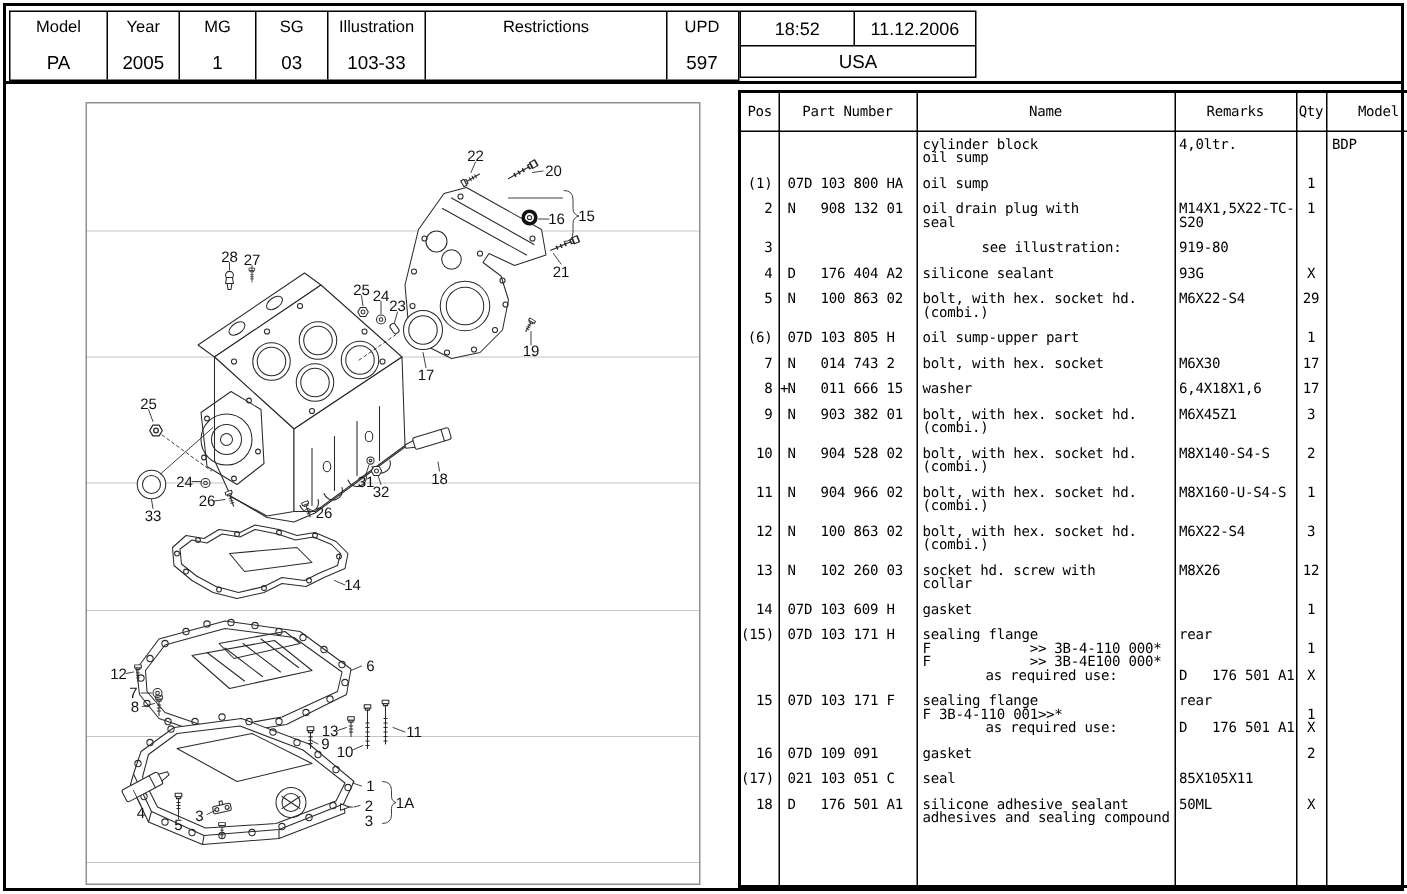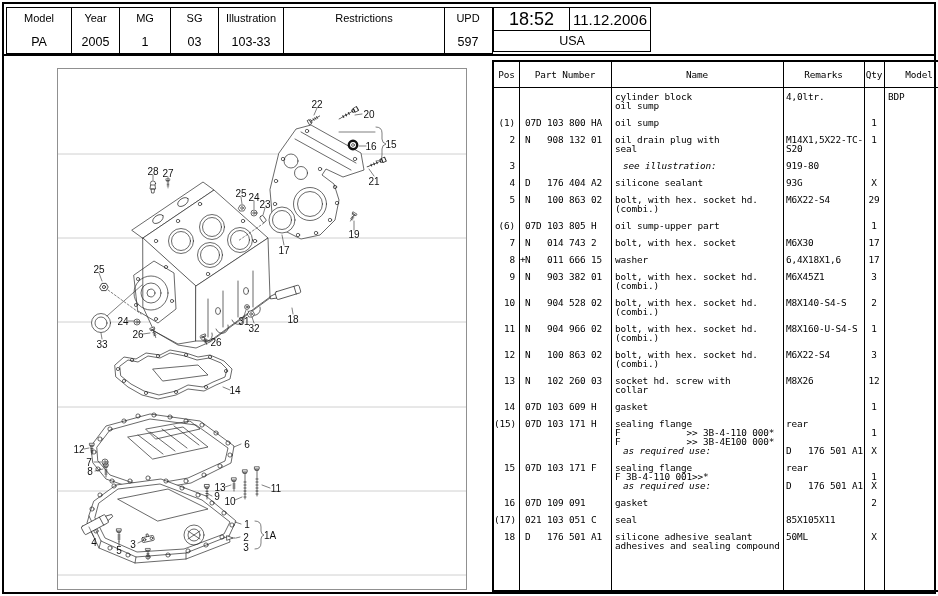--- a/index.html
+++ b/index.html
@@ -7,22 +7,22 @@
   #frame{position:absolute;left:2px;top:2px;width:930px;height:588px;border:2px solid #000;}
   
   .hdr-line{position:absolute;left:4px;top:54px;width:930px;border-top:2px solid #000;}
   .hdr-fields{position:absolute;left:6px;top:7px;width:485px;height:45px;border:1px solid #000;display:flex;}
   .hf{border-right:1px solid #000;display:flex;flex-direction:column;justify-content:space-between;align-items:center;padding:4px 0 4px;box-sizing:border-box;}
   .hf:last-child{border-right:none;}
   .hf-label{font-size:11px;}
   .hf-value{font-size:12.5px;}
   .time-box{position:absolute;left:493px;top:7px;width:158px;height:45px;border:1px solid #000;box-sizing:border-box;}
   .tb-top{height:23px;display:flex;border-bottom:1px solid #000;box-sizing:border-box;}
-  .tb-time{width:76px;border-right:1px solid #000;display:flex;align-items:center;justify-content:center;font-size:18px;box-sizing:border-box;}
-  .tb-date{flex:1;display:flex;align-items:center;justify-content:center;font-size:15px;}
+  .tb-time{width:76px;border-right:1px solid #000;display:flex;align-items:center;justify-content:center;font-size:12px;box-sizing:border-box;}
+  .tb-date{flex:1;display:flex;align-items:center;justify-content:center;font-size:12px;}
   .tb-usa{height:20px;display:flex;align-items:center;justify-content:center;font-size:12.5px;}
   .logo-box{position:absolute;left:656px;top:7px;width:276px;height:45px;border:1px solid #000;box-sizing:border-box;}
   .vw-cell{position:absolute;left:8px;top:1px;width:62px;height:41px;border:1px solid #c0c0c0;display:flex;align-items:center;justify-content:center;box-sizing:border-box;}
   .etka{position:absolute;left:0;top:0;width:100%;height:100%;display:flex;align-items:center;justify-content:center;
         font-family:"Liberation Serif",serif;font-size:22px;letter-spacing:3px;}
   
   .diag{position:absolute;left:57px;top:68px;width:408px;height:520px;border:1px solid #909090;}
   
   .ptable{position:absolute;left:492px;top:60px;width:460px;height:528px;border:2px solid #000;
           font-family:"DejaVu Sans Mono","Liberation Mono",monospace;font-size:9.4px;letter-spacing:-0.15px;}
@@ -30,21 +30,21 @@
   .thead{height:26px;border-bottom:1px solid #000;display:grid;grid-template-columns:25px 92px 172px 81px 20px 1fr;align-items:center;text-align:center;box-sizing:border-box;}
   .rows{position:absolute;left:0;top:27px;right:0;bottom:0;overflow:hidden;}
   .trow{display:grid;grid-template-columns:25px 92px 172px 81px 20px 1fr;padding:3px 0 5px;line-height:9px;}
   .c-pos{text-align:right;padding-right:4px;white-space:pre;}
   .c-part{padding-left:6px;white-space:pre;position:relative;}
   .c-part .plus{position:absolute;left:1px;top:0;}
   .c-lines{grid-column:3/6;}
   .c-model{grid-column:6;padding-left:4px;white-space:pre;}
   .ln{display:grid;grid-template-columns:172px 81px 20px;}
   .ln .n{padding-left:4px;white-space:pre;}
-  .ln .n.r{text-align:left;padding-right:4px;padding-left:12px;font-style:italic;}
+  .ln .n.r{text-align:center;padding-right:4px;padding-left:12px;}
   .ln .m{padding-left:3px;white-space:pre;}
   .ln .q{text-align:center;}
 </style>
 </head>
 <body>
 
 <div id="page">
   <div id="frame"></div>
   <div class="hdr-line"></div>
 

